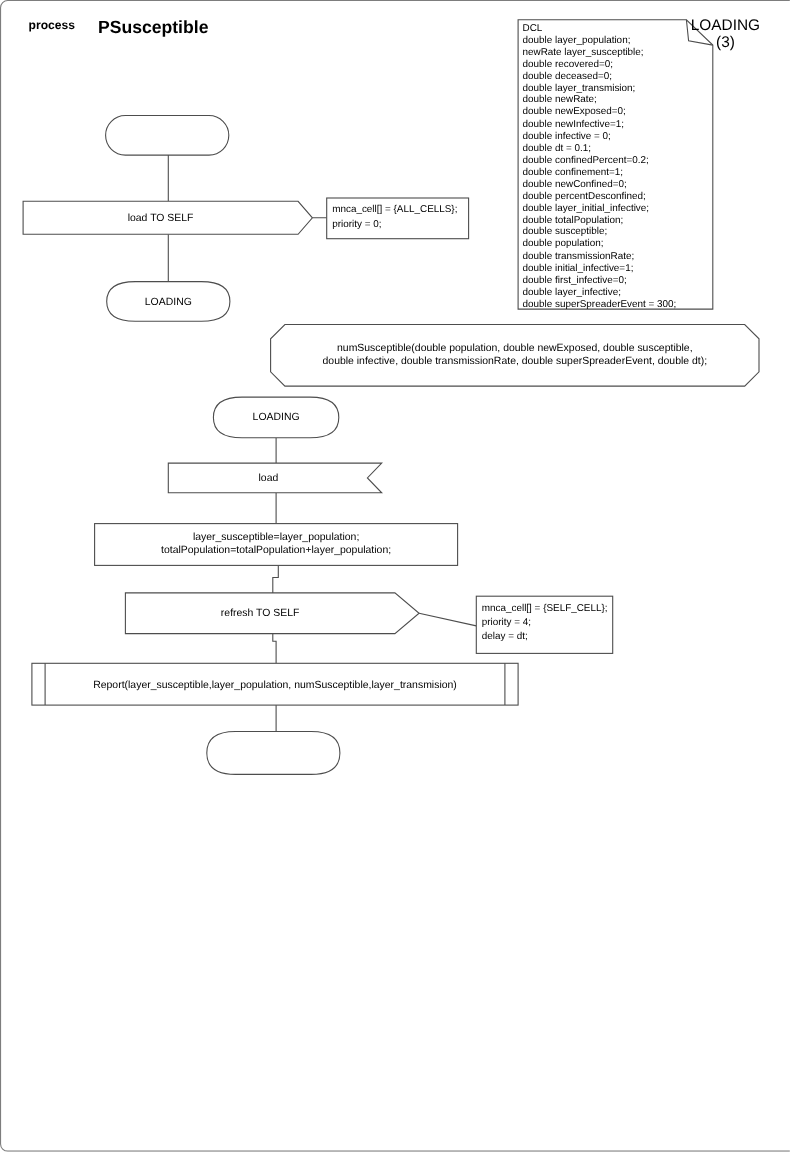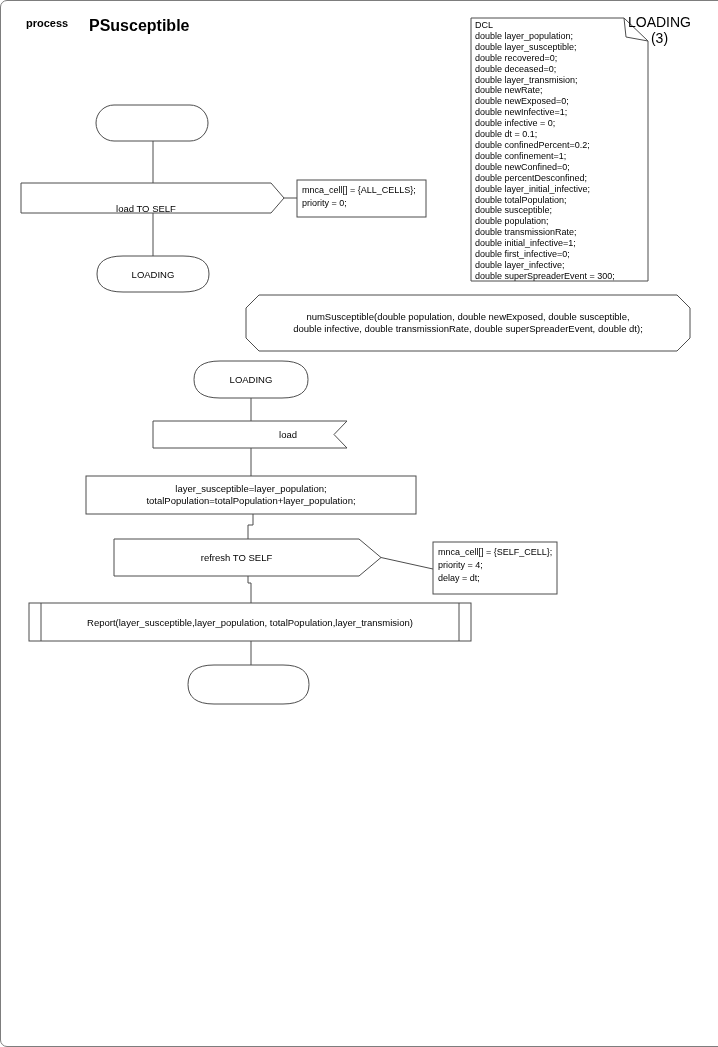--- a/index.html
+++ b/index.html
@@ -68,21 +68,21 @@
     <path class="conn" d="M458,602 V640"></path>
 
     <path d="M213,664 L282,664 Q308,664 308,683.5 Q308,703 282,703 L213,703 Q187,703 187,683.5 Q187,664 213,664 Z"></path>
   </svg>
 
   <div class="lbl" style="left:620px;top:13px;width:77px;text-align:center;font-size:14px;">LOADING (3)</div>
 
   <div class="lbl" id="dcl-text" style="left:474px;top:19px;width:170px;">
       <div>DCL</div>
       <div>double layer_population;</div>
-      <div>double layer_susceptible;</div>
+      <div>newRate layer_susceptible;</div>
       <div>double recovered=0;</div>
       <div>double deceased=0;</div>
       <div>double layer_transmision;</div>
       <div>double newRate;</div>
       <div>double newExposed=0;</div>
       <div>double newInfective=1;</div>
       <div>double infective = 0;</div>
       <div>double dt = 0.1;</div>
       <div>double confinedPercent=0.2;</div>
       <div>double confinement=1;</div>
@@ -92,47 +92,47 @@
       <div>double totalPopulation;</div>
       <div>double susceptible;</div>
       <div>double population;</div>
       <div>double transmissionRate;</div>
       <div>double initial_infective=1;</div>
       <div>double first_infective=0;</div>
       <div>double layer_infective;</div>
       <div>double superSpreaderEvent = 300;</div>
     </div>
 
-  <div class="lbl center" style="left:20px;top:192px;width:250px;height:30px;">load TO SELF</div>
+  <div class="lbl center" style="left:20px;top:182px;width:250px;height:30px;">load TO SELF</div>
 
   <div class="lbl comment" style="left:296px;top:179px;width:129px;height:37px;">
       <div>mnca_cell[] = {ALL_CELLS};</div>
       <div>priority = 0;</div>
     </div>
 
   <div class="lbl center" style="left:96px;top:255px;width:112px;height:36px;">LOADING</div>
 
   <div class="lbl centerlines multiline" style="left:245px;top:294px;width:444px;height:56px;">
       <div>numSusceptible(double population, double newExposed, double susceptible,</div>
       <div>double infective, double transmissionRate, double superSpreaderEvent, double dt);</div>
     </div>
 
   <div class="lbl center" style="left:193px;top:360px;width:114px;height:37px;">LOADING</div>
 
-  <div class="lbl center" style="left:152px;top:420px;width:182px;height:27px;margin-left:44px;">load</div>
+  <div class="lbl center" style="left:152px;top:420px;width:182px;height:27px;">load</div>
 
   <div class="lbl centerlines multiline" style="left:85px;top:475px;width:330px;height:38px;">
       <div>layer_susceptible=layer_population;</div>
       <div>totalPopulation=totalPopulation+layer_population;</div>
     </div>
 
   <div class="lbl center" style="left:113px;top:538px;width:245px;height:37px;">refresh TO SELF</div>
 
   <div class="lbl comment" style="left:432px;top:541px;width:124px;height:52px;">
       <div>mnca_cell[] = {SELF_CELL};</div>
       <div>priority = 4;</div>
       <div>delay = dt;</div>
     </div>
 
-  <div class="lbl center nowrap" style="left:40px;top:602px;width:418px;height:38px;">Report(layer_susceptible,layer_population, totalPopulation,layer_transmision)</div>
+  <div class="lbl center nowrap" style="left:40px;top:602px;width:418px;height:38px;">Report(layer_susceptible,layer_population, numSusceptible,layer_transmision)</div>
 
 
 </div>
 
 </body></html>

